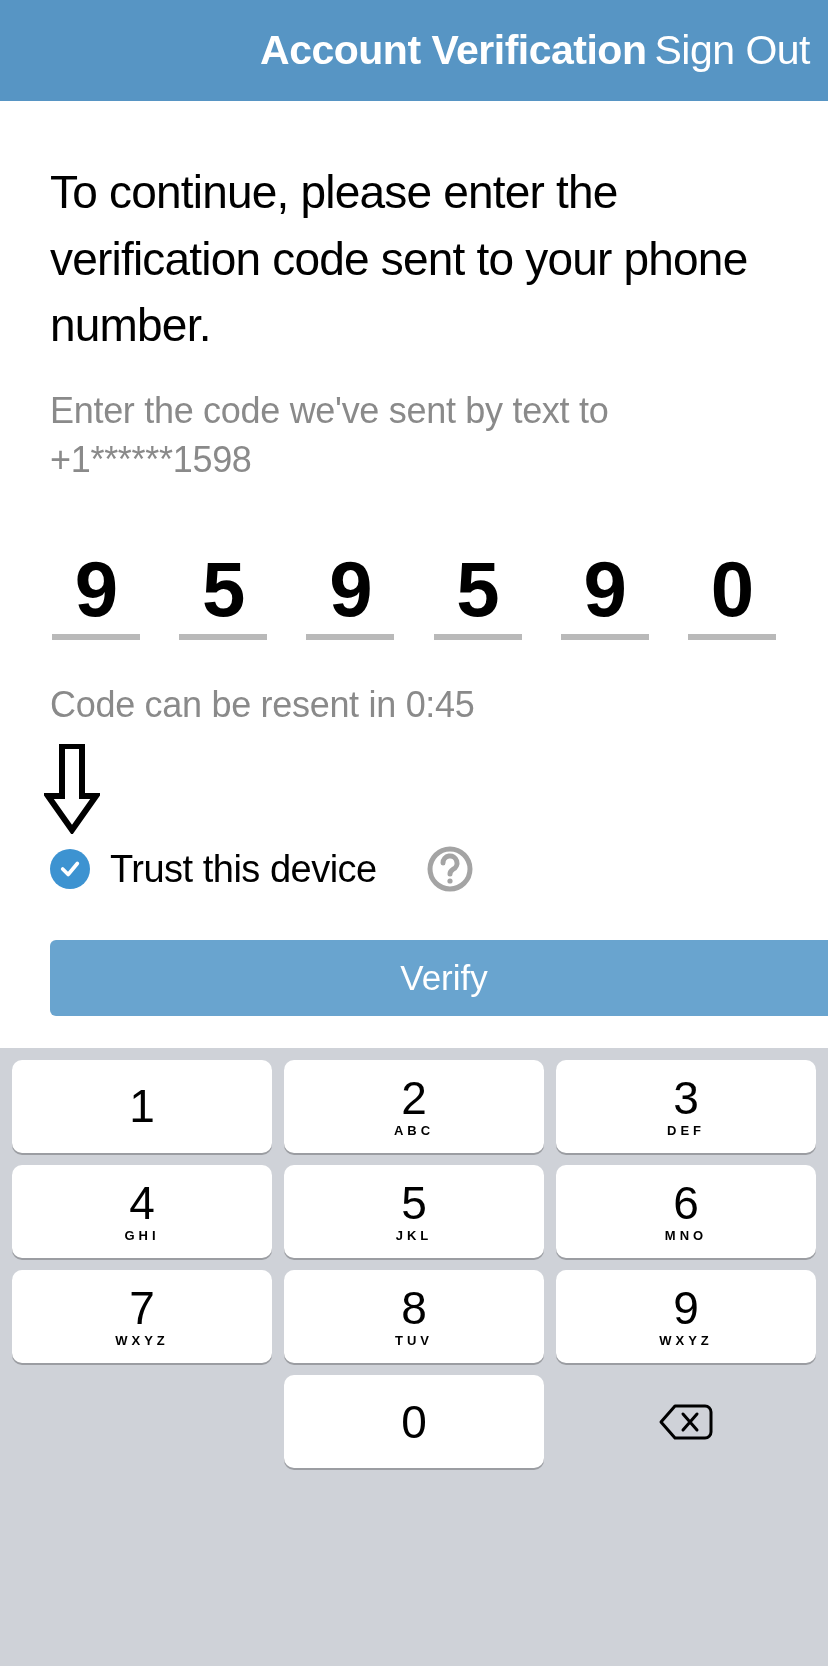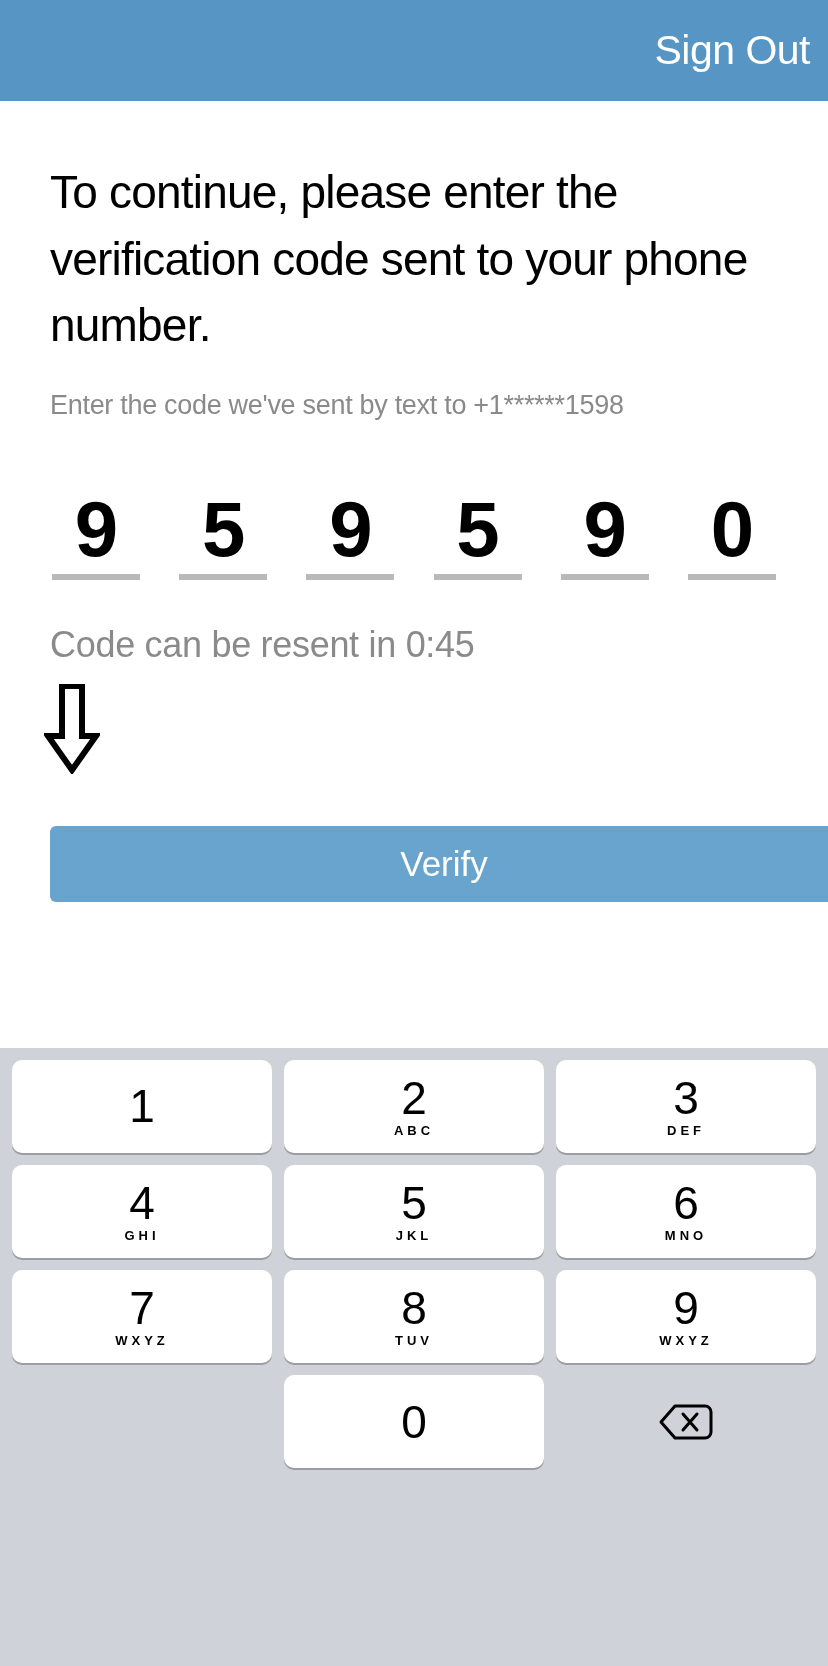--- a/index.html
+++ b/index.html
@@ -32,21 +32,21 @@
   }
   .instruction {
     font-size: 46px;
     font-weight: 400;
     color: #000;
     line-height: 1.45;
     letter-spacing: -0.8px;
   }
   .subtext {
     margin-top: 28px;
-    font-size: 27px;
+    font-size: 36px;
     color: #8a8a8a;
     line-height: 1.35;
     letter-spacing: -0.3px;
   }
 
   .code-row {
     display: flex;
     justify-content: space-between;
     margin-top: 66px;
     padding: 0 2px;
@@ -165,20 +165,21 @@
   .kb-back {
     display: flex;
     align-items: center;
     justify-content: center;
   }
 </style>
 </head>
 <body>
 
 <div class="header">
+  <span class="header-title">Account Verification</span>
   <span class="header-signout">Sign Out</span>
 </div>
 
 <div class="content">
   <div class="instruction">To continue, please enter the verification code sent to your phone number.</div>
   <div class="subtext">Enter the code we've sent by text to +1******1598</div>
 
   <div class="code-row">
     <div class="code-cell"><span class="code-digit">9</span></div>
     <div class="code-cell"><span class="code-digit">5</span></div>
@@ -189,20 +190,35 @@
   </div>
 
   <div class="resend">Code can be resent in 0:45</div>
 
   <div class="arrow-wrap">
     <svg width="56" height="90" viewBox="0 0 56 90">
       <path d="M18 2 H38 V52 H52 L28 86 L4 52 H18 Z" fill="#fff" stroke="#000" stroke-width="6" stroke-linejoin="miter"></path>
     </svg>
   </div>
 
+  <div class="trust-row">
+    <span class="check-badge">
+      <svg width="22" height="22" viewBox="0 0 24 24">
+        <path d="M4 12 L10 18 L20 6" stroke="#fff" stroke-width="4" fill="none" stroke-linecap="round" stroke-linejoin="round"></path>
+      </svg>
+    </span>
+    <span class="trust-label">Trust this device</span>
+    <span class="help-icon">
+      <svg width="46" height="46" viewBox="0 0 46 46">
+        <circle cx="23" cy="23" r="20" fill="none" stroke="#a4a4a4" stroke-width="5"></circle>
+        <path d="M16 17 a7 7 0 1 1 10 6.3 c-2 1.2 -3 2.2 -3 4.7" fill="none" stroke="#a4a4a4" stroke-width="5" stroke-linecap="round"></path>
+        <circle cx="23" cy="35" r="2.6" fill="#a4a4a4"></circle>
+      </svg>
+    </span>
+  </div>
 
   <button class="verify-btn">
     <span>Verify</span>
   </button>
 </div>
 
 <div class="keyboard">
   <div class="kb-grid">
     <div class="kb-key">
       <span class="kb-digit">1</span>

